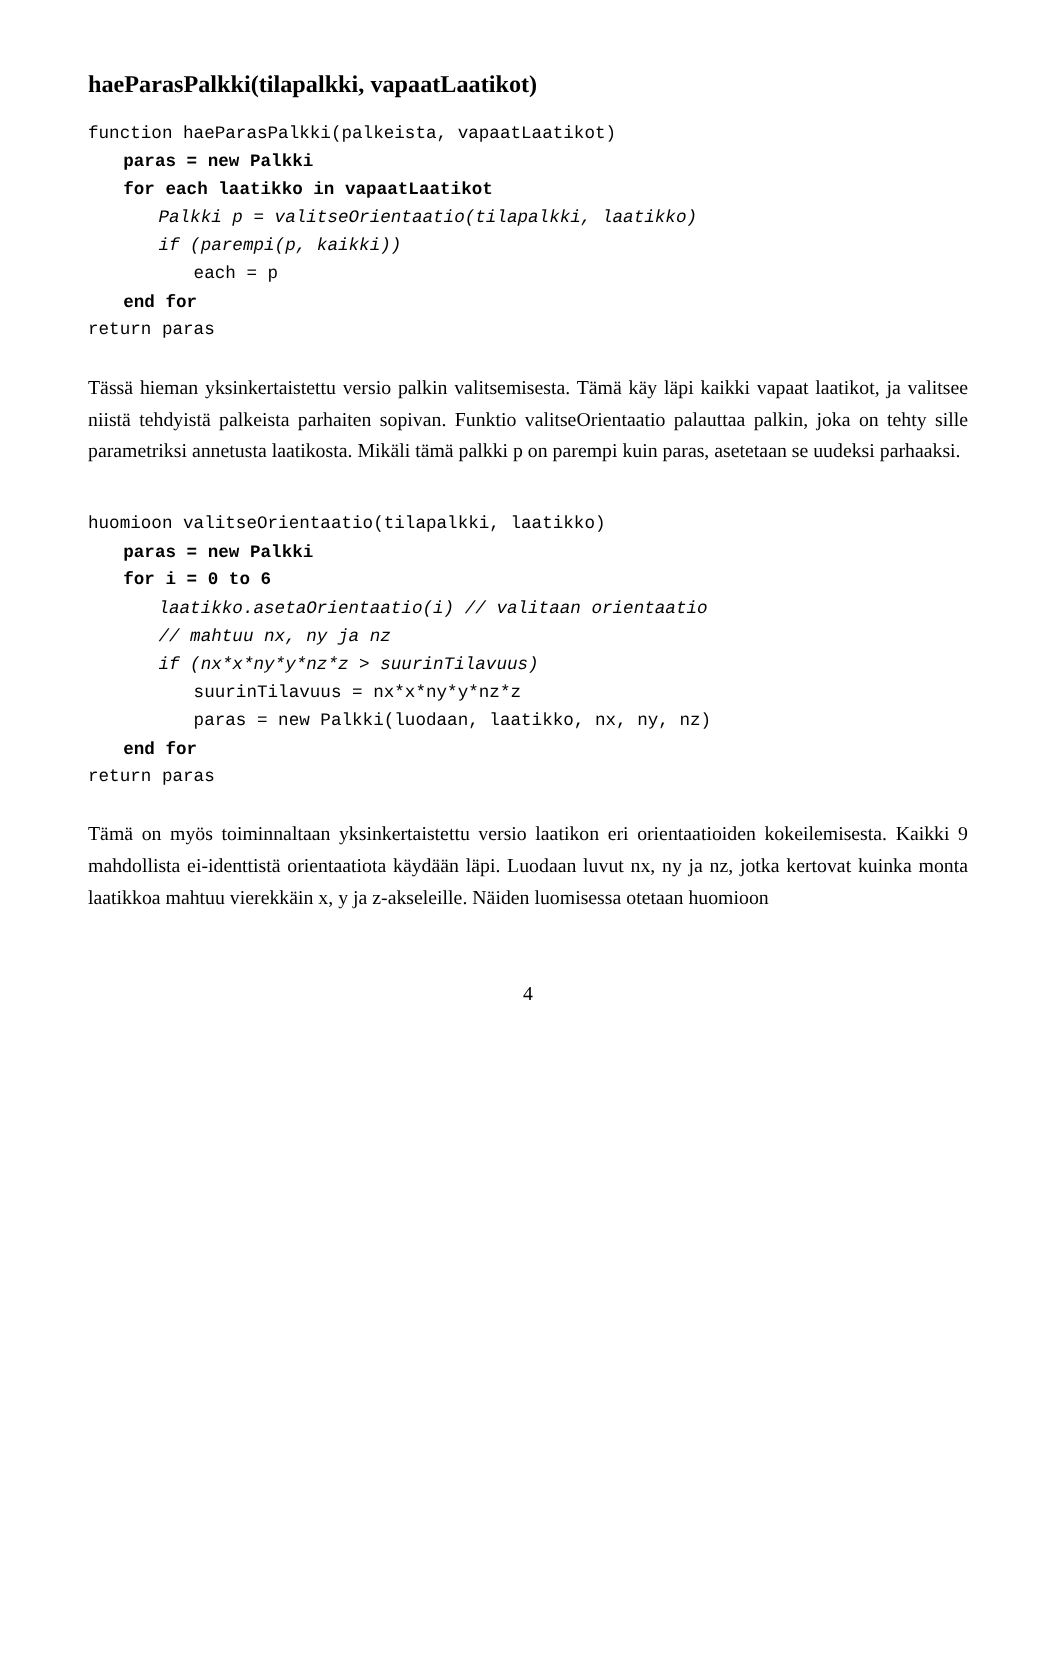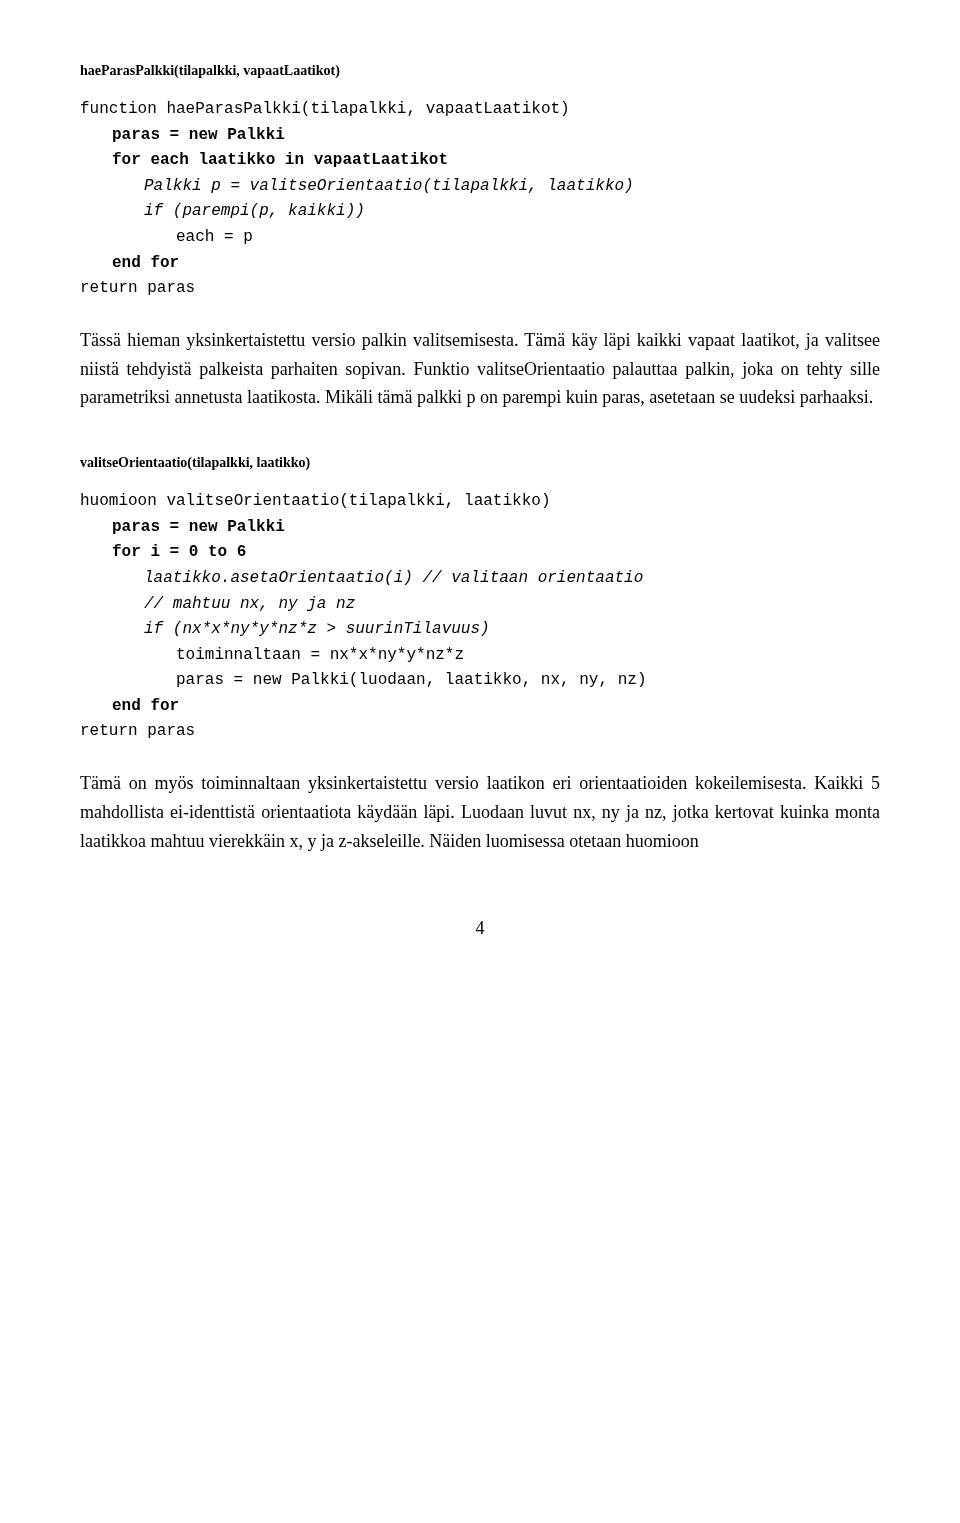--- a/index.html
+++ b/index.html
@@ -19,21 +19,21 @@
       padding: 60px 80px 80px 80px;
     }
 
     .page-content {
       max-width: 800px;
       margin: 0 auto;
     }
 
     .section-heading {
       font-family: Georgia, serif;
-      font-size: 14px;
+      font-size: 22px;
       font-weight: bold;
       margin-bottom: 16px;
       margin-top: 0;
     }
 
     .code-block {
       font-family: 'Courier New', Courier, monospace;
       font-size: 16px;
       line-height: 1.6;
       margin-bottom: 24px;
@@ -73,44 +73,43 @@
     }
   </style>
 </head>
 <body>
 
 <div class="page-content">
 
   <div class="section-block">
     <h2 class="section-heading">haeParasPalkki(tilapalkki, vapaatLaatikot)</h2>
 
-    <div class="code-block"><span>function haeParasPalkki(tilapalkki, vapaatLaatikot)</span>
+    <div class="code-block"><span>function haeParasPalkki(palkeista, vapaatLaatikot)</span>
 <span class="indent-1">paras = new Palkki</span>
 <span class="indent-1">for each laatikko in vapaatLaatikot</span>
 <span class="indent-2">Palkki p = valitseOrientaatio(tilapalkki, laatikko)</span>
 <span class="indent-2">if (parempi(p, kaikki))</span>
 <span class="indent-3">each = p</span>
 <span class="indent-1">end for</span>
 <span>return paras</span></div>
 
     <p class="prose-text">Tässä hieman yksinkertaistettu versio palkin valitsemisesta. Tämä käy läpi kaikki vapaat laatikot, ja valitsee niistä tehdyistä palkeista parhaiten sopivan. Funktio valitseOrientaatio palauttaa palkin, joka on tehty sille parametriksi annetusta laatikosta. Mikäli tämä palkki p on parempi kuin paras, asetetaan se uudeksi parhaaksi.</p>
   </div>
 
   <div class="section-block">
-    <h2 class="section-heading">valitseOrientaatio(tilapalkki, laatikko)</h2>
 
     <div class="code-block"><span>huomioon valitseOrientaatio(tilapalkki, laatikko)</span>
 <span class="indent-1">paras = new Palkki</span>
 <span class="indent-1">for i = 0 to 6</span>
 <span class="indent-2">laatikko.asetaOrientaatio(i) // valitaan orientaatio</span>
 <span class="indent-2">// mahtuu nx, ny ja nz</span>
 <span class="indent-2">if (nx*x*ny*y*nz*z &gt; suurinTilavuus)</span>
-<span class="indent-3">toiminnaltaan = nx*x*ny*y*nz*z</span>
+<span class="indent-3">suurinTilavuus = nx*x*ny*y*nz*z</span>
 <span class="indent-3">paras = new Palkki(luodaan, laatikko, nx, ny, nz)</span>
 <span class="indent-1">end for</span>
 <span>return paras</span></div>
 
-    <p class="prose-text">Tämä on myös toiminnaltaan yksinkertaistettu versio laatikon eri orientaatioiden kokeilemisesta. Kaikki 5 mahdollista ei-identtistä orientaatiota käydään läpi. Luodaan luvut nx, ny ja nz, jotka kertovat kuinka monta laatikkoa mahtuu vierekkäin x, y ja z-akseleille. Näiden luomisessa otetaan huomioon</p>
+    <p class="prose-text">Tämä on myös toiminnaltaan yksinkertaistettu versio laatikon eri orientaatioiden kokeilemisesta. Kaikki 9 mahdollista ei-identtistä orientaatiota käydään läpi. Luodaan luvut nx, ny ja nz, jotka kertovat kuinka monta laatikkoa mahtuu vierekkäin x, y ja z-akseleille. Näiden luomisessa otetaan huomioon</p>
   </div>
 
   <div class="page-number">4</div>
 
 </div>
 
 </body></html>

